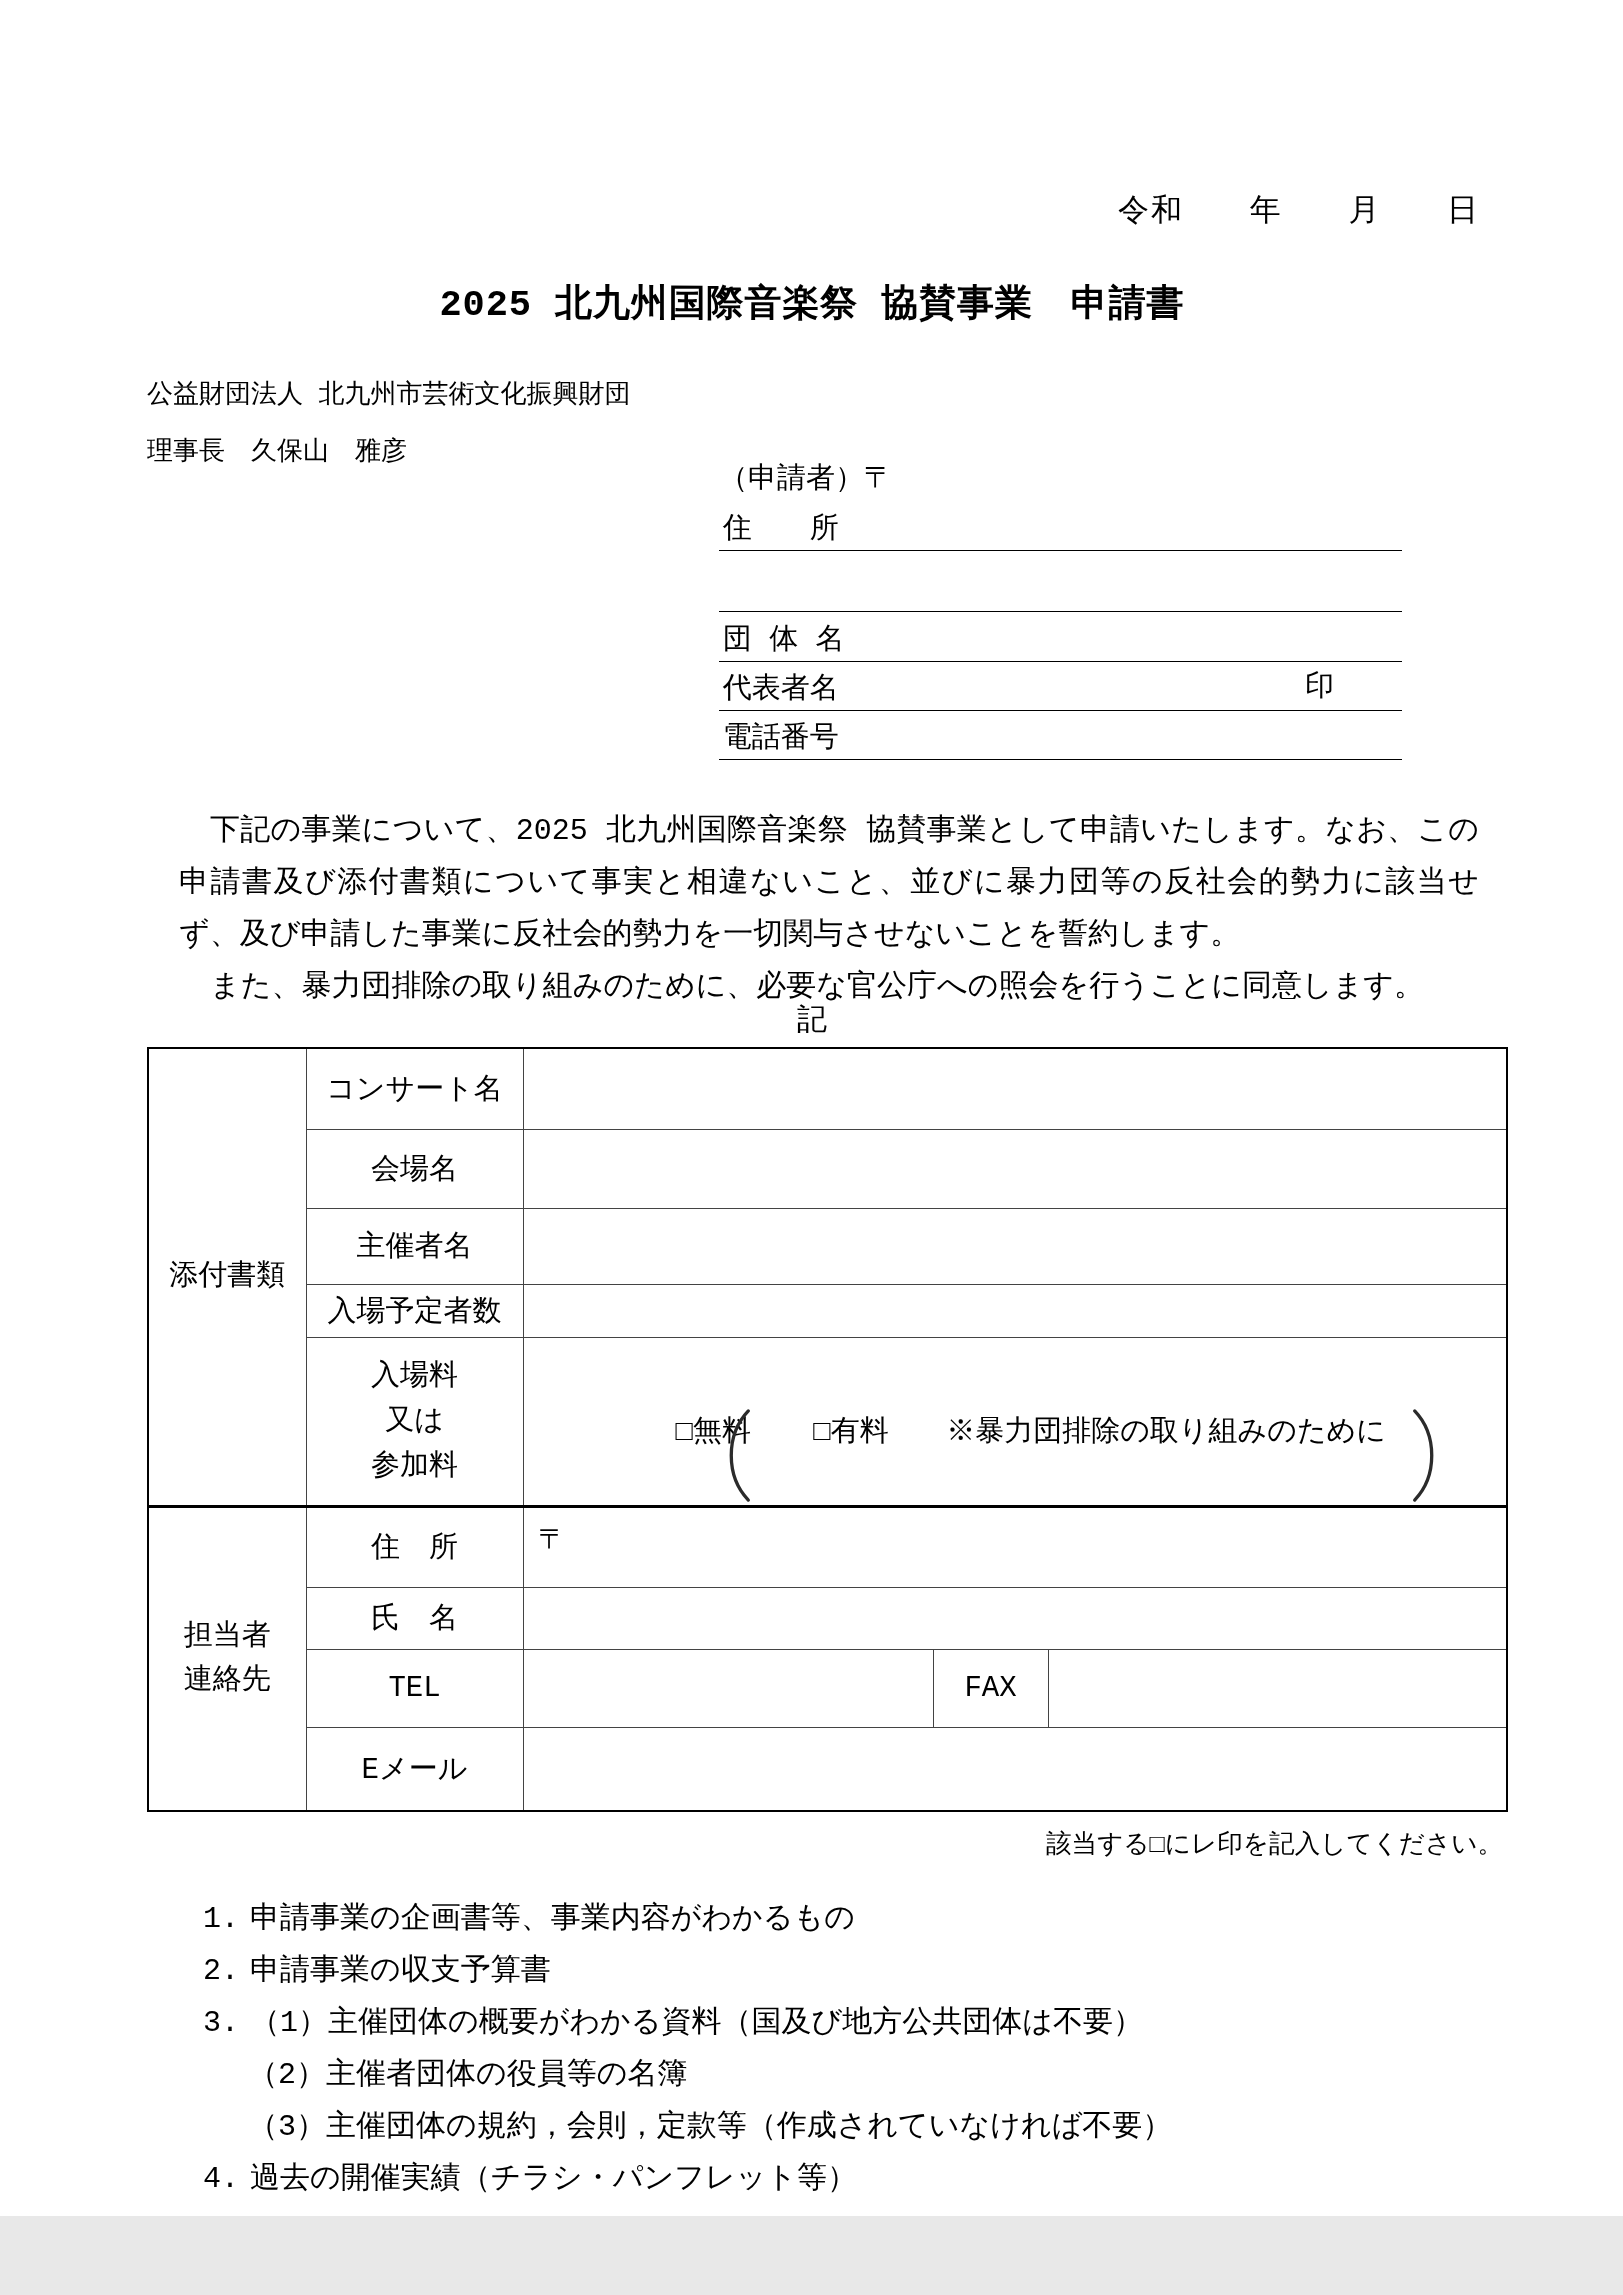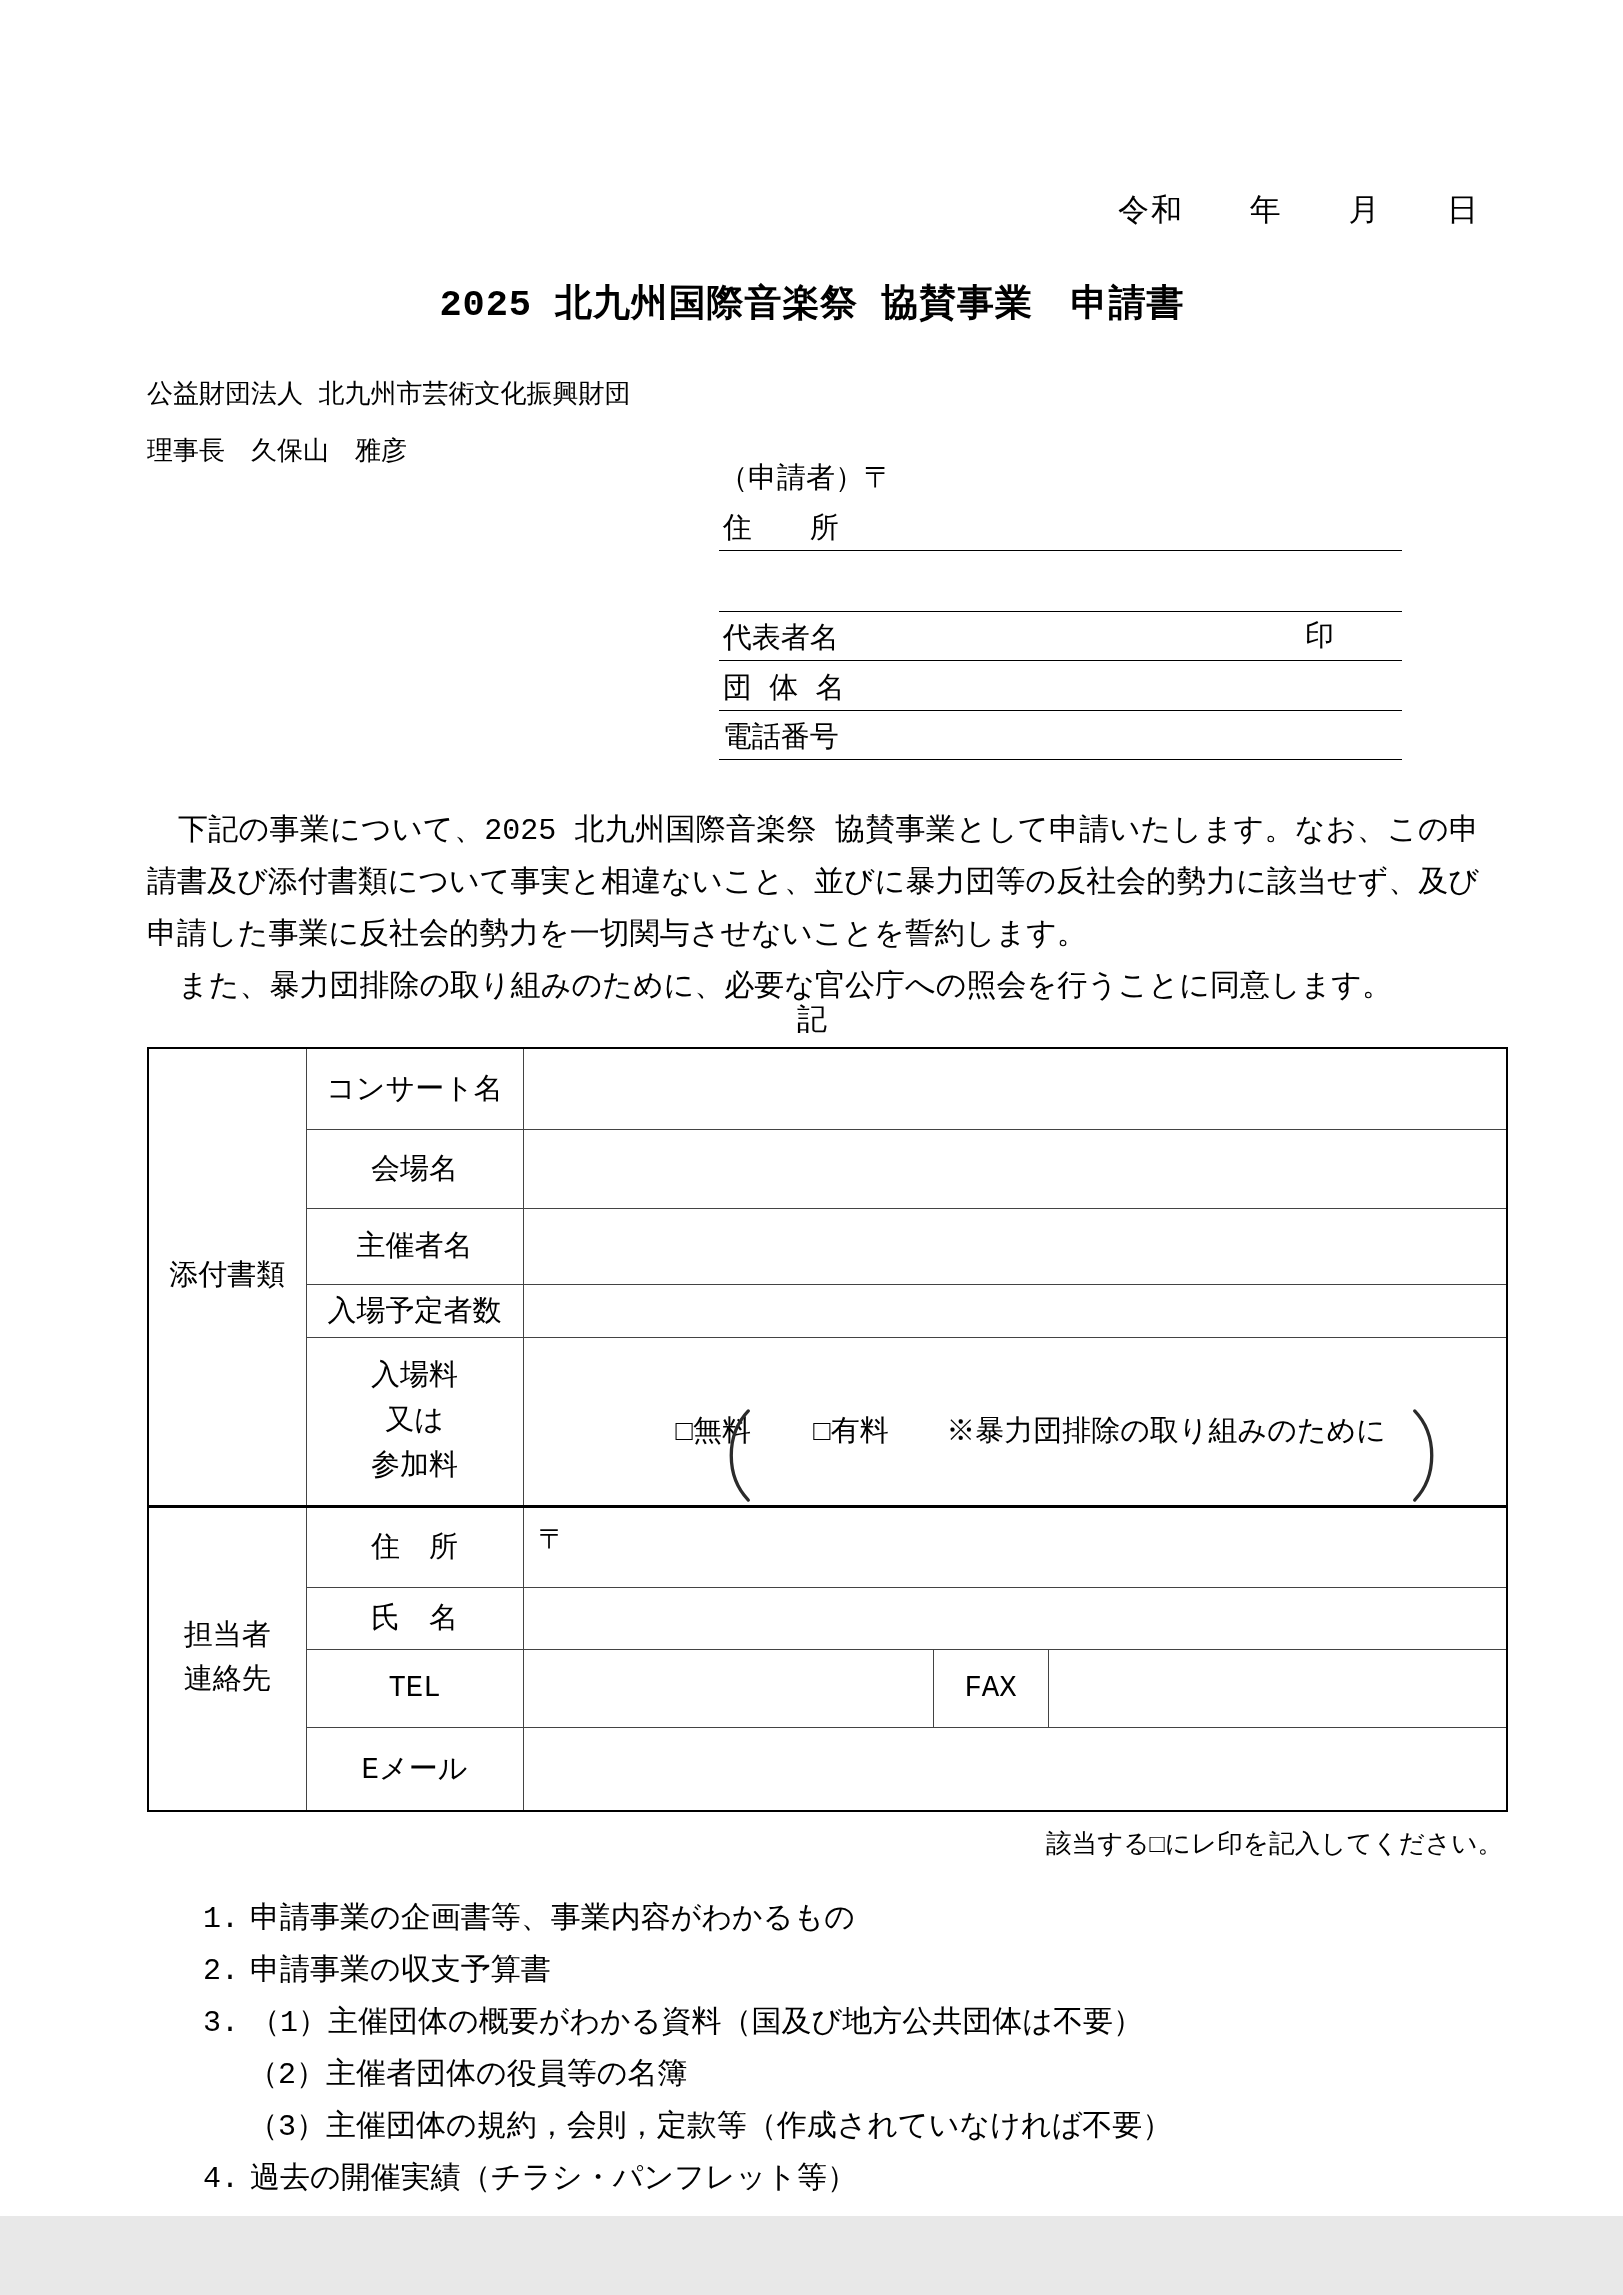--- a/index.html
+++ b/index.html
@@ -29,21 +29,21 @@
   .app-heading { height:40px; line-height:40px; }
   .app-row { position:relative; border-bottom:1.9px solid #000; }
   .app-row .app-label { position:absolute; left:3.8px; bottom:1.9px; }
   .r1 { height:51px; } .r2 { height:61px; } .r3 { height:50px; }
   .r4 { height:49px; } .r5 { height:49px; }
   .seal { position:absolute; right:68px; bottom:3.8px; }
 
   
   .pledge { position:absolute; left:147px; top:805px; width:1332px;
             font-size:30px; line-height:52px; text-align:justify; }
-  .pledge p { text-indent:31px; }
+  .pledge p { text-indent:31px;margin-left:32px; }
 
   .ki-marker { position:absolute; top:999px; left:0; width:100%;
                text-align:center; font-size:30px; }
 
   
   .form-table { position:absolute; left:147px; top:1047px;
                 border-collapse:collapse; table-layout:fixed;
                 border:2.8px solid #000; font-size:29px; }
   .form-table td { border:1.9px solid #434343; padding:0; vertical-align:middle;
                    text-align:center; overflow:hidden; }
@@ -88,26 +88,26 @@
   </div>
 
   <div class="applicant">
     <div class="app-heading">（申請者）〒</div>
     <div class="app-row r1">
       <span class="app-label">住　　所</span>
     </div>
     <div class="app-row r2">
       <span class="app-label"></span>
     </div>
+    <div class="app-row r3">
+      <span class="app-label">団 体 名</span>
+    </div>
     <div class="app-row r4">
       <span class="app-label">代表者名</span>
       <span class="seal">印</span>
-    </div>
-    <div class="app-row r3">
-      <span class="app-label">団 体 名</span>
     </div>
     <div class="app-row r5">
       <span class="app-label">電話番号</span>
     </div>
   </div>
 
   <div class="pledge">
     <p>下記の事業について、2025 北九州国際音楽祭 協賛事業として申請いたします。なお、この申請書及び添付書類について事実と相違ないこと、並びに暴力団等の反社会的勢力に該当せず、及び申請した事業に反社会的勢力を一切関与させないことを誓約します。</p>
     <p>また、暴力団排除の取り組みのために、必要な官公庁への照会を行うことに同意します。</p>
   </div>

